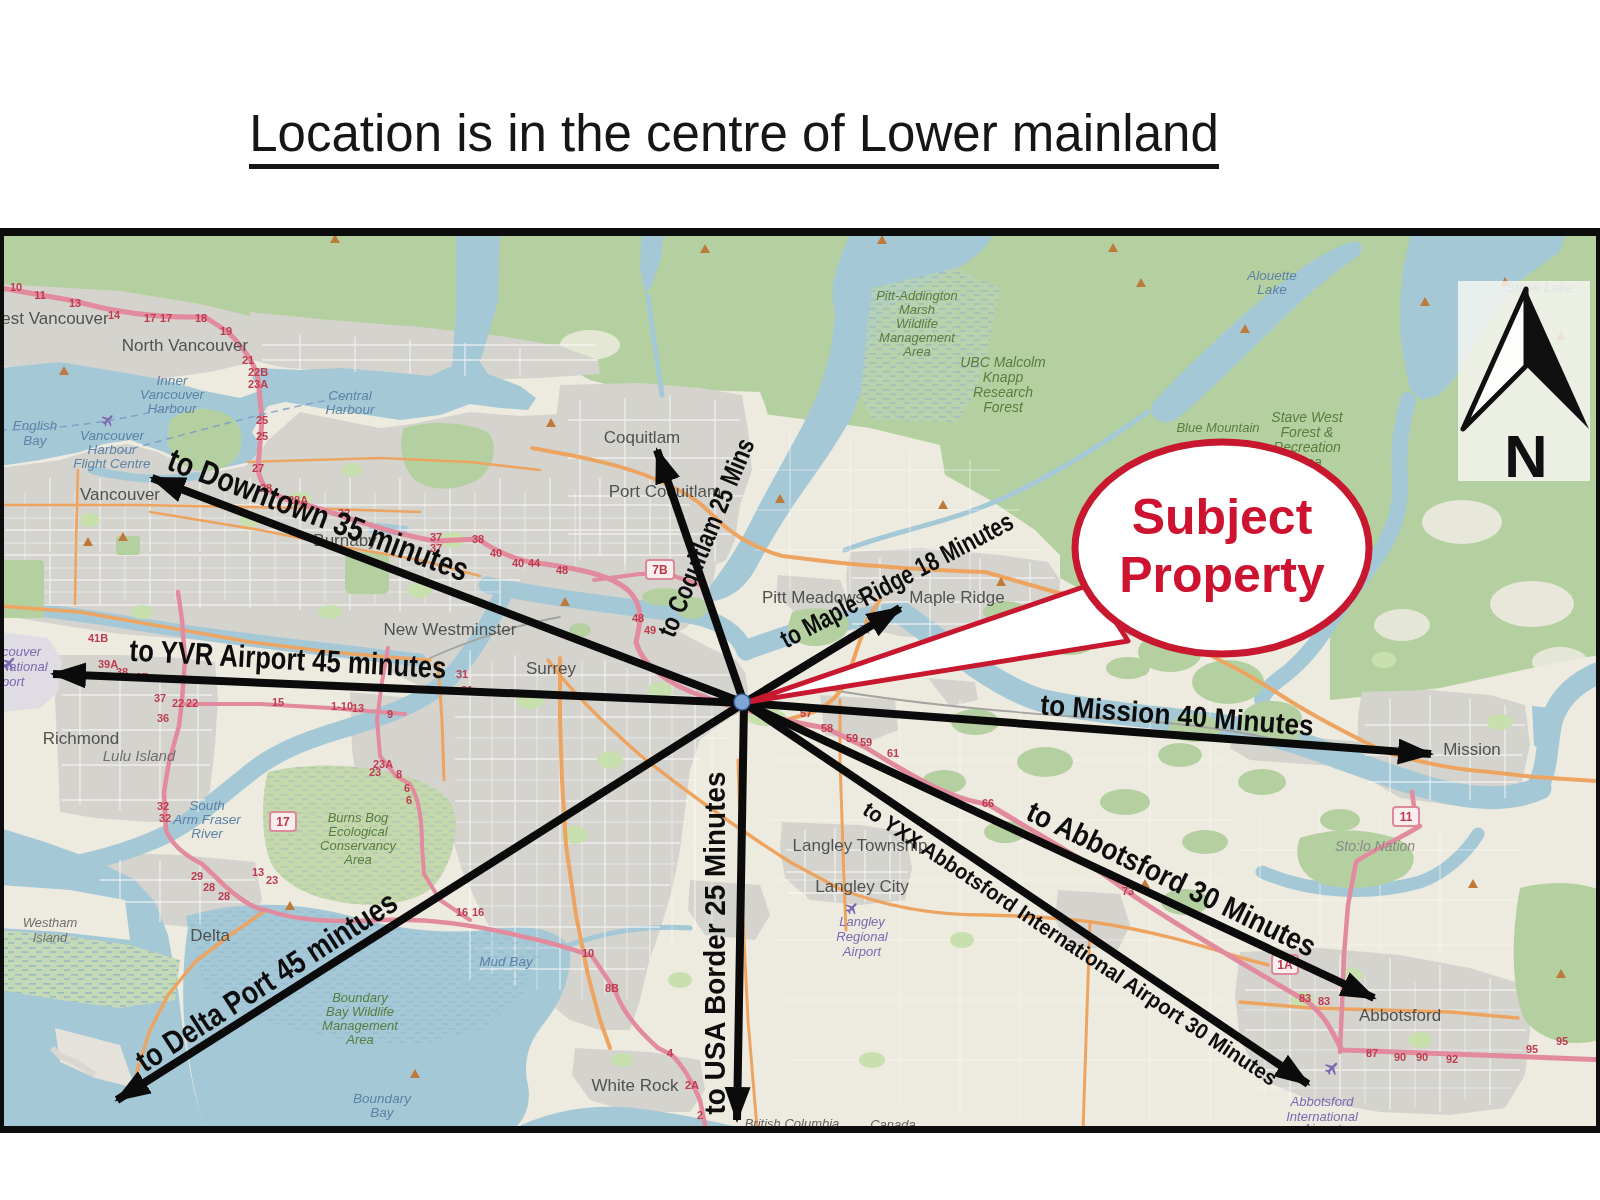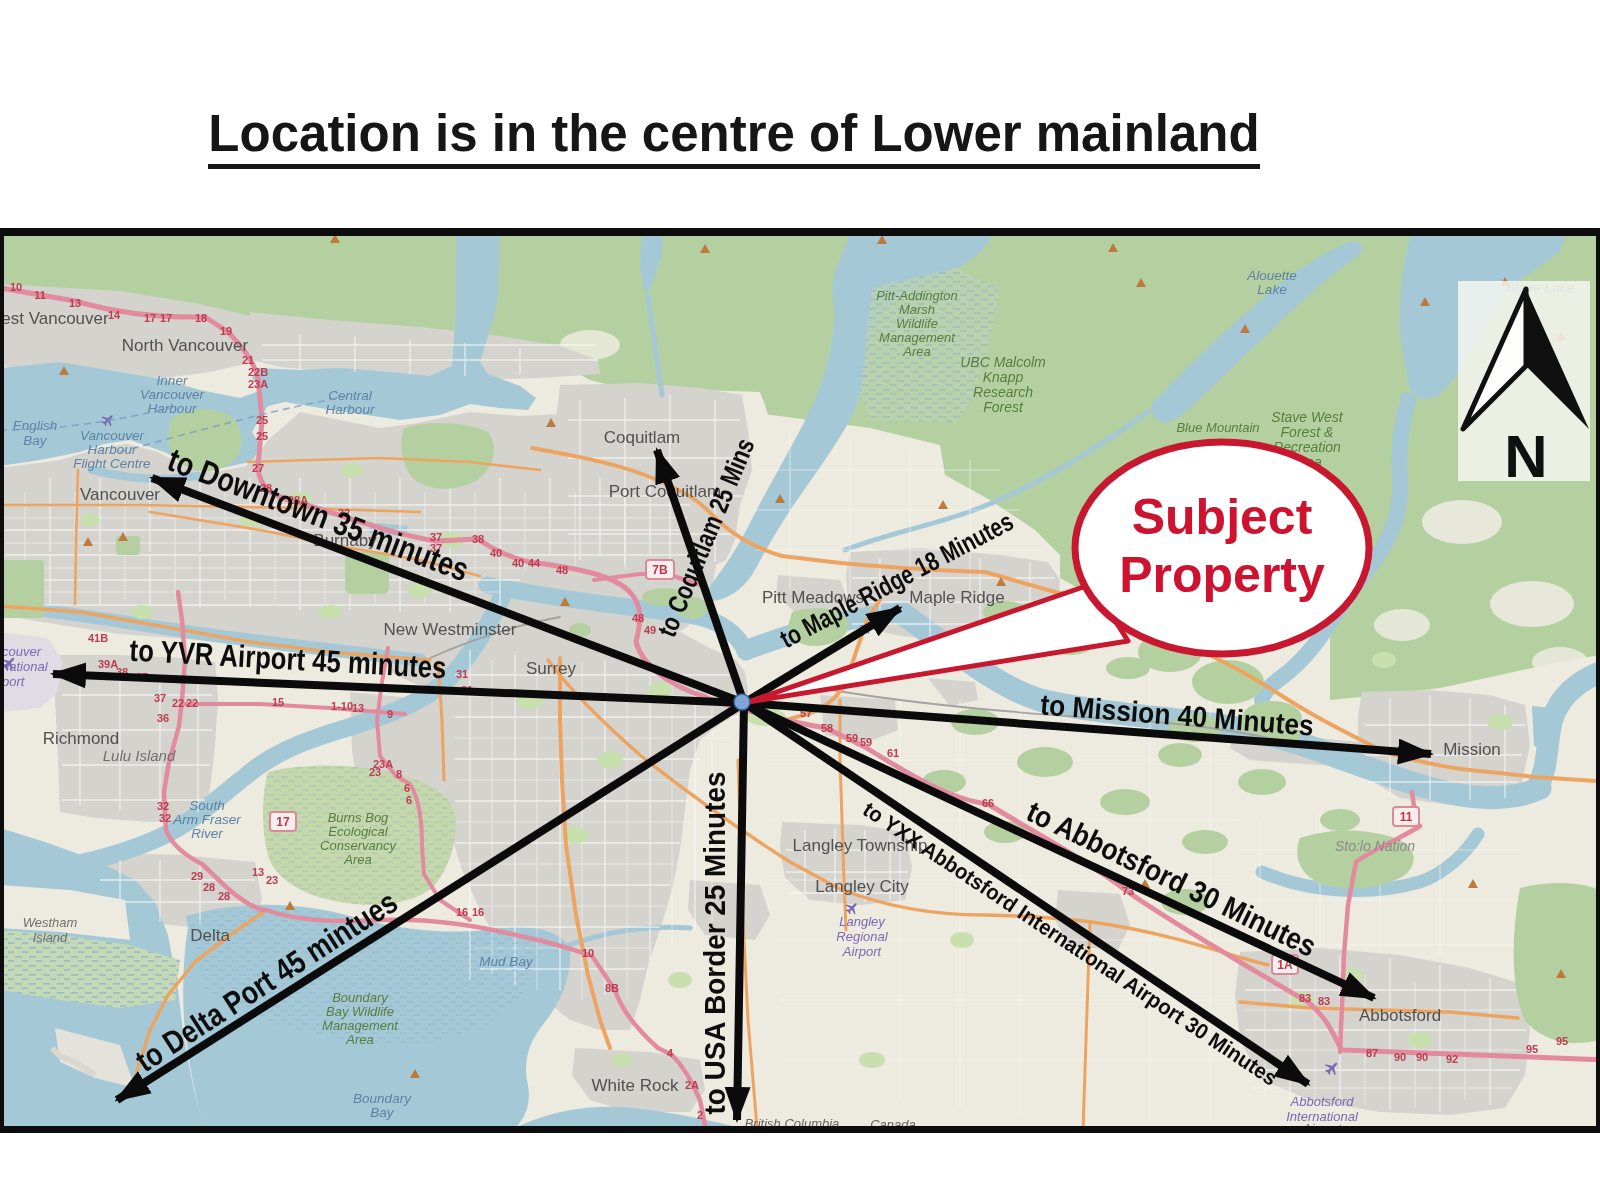--- a/index.html
+++ b/index.html
@@ -1,14 +1,14 @@
 <!DOCTYPE html>
 <html><head><meta charset="utf-8"><style>
 html,body{margin:0;padding:0;width:1600px;height:1200px;background:#ffffff;font-family:"Liberation Sans",sans-serif;overflow:hidden;position:relative}
-#title{position:absolute;top:104px;left:0;width:1468px;text-align:center;font-size:51px;font-weight:bold;color:#161616;letter-spacing:0px}
+#title{position:absolute;top:104px;left:0;width:1468px;text-align:center;font-size:51px;font-weight:normal;color:#161616;letter-spacing:0px}
 #title span{border-bottom:5px solid #161616;padding-bottom:2px}
 #map{position:absolute;top:228px;left:0}
 </style></head><body>
 <div id="title"><span>Location is in the centre of Lower mainland</span></div>
 <svg id="map" width="1600" height="905" viewBox="0 228 1600 905">
 <defs>
 <marker id="ah" markerUnits="userSpaceOnUse" markerWidth="40" markerHeight="30" refX="33" refY="13" orient="auto">
         <path d="M0,0 L36,13 L0,26 Z" fill="#0b0b0b"></path>
       </marker>
 <pattern id="marsh" width="14" height="9" patternUnits="userSpaceOnUse">

